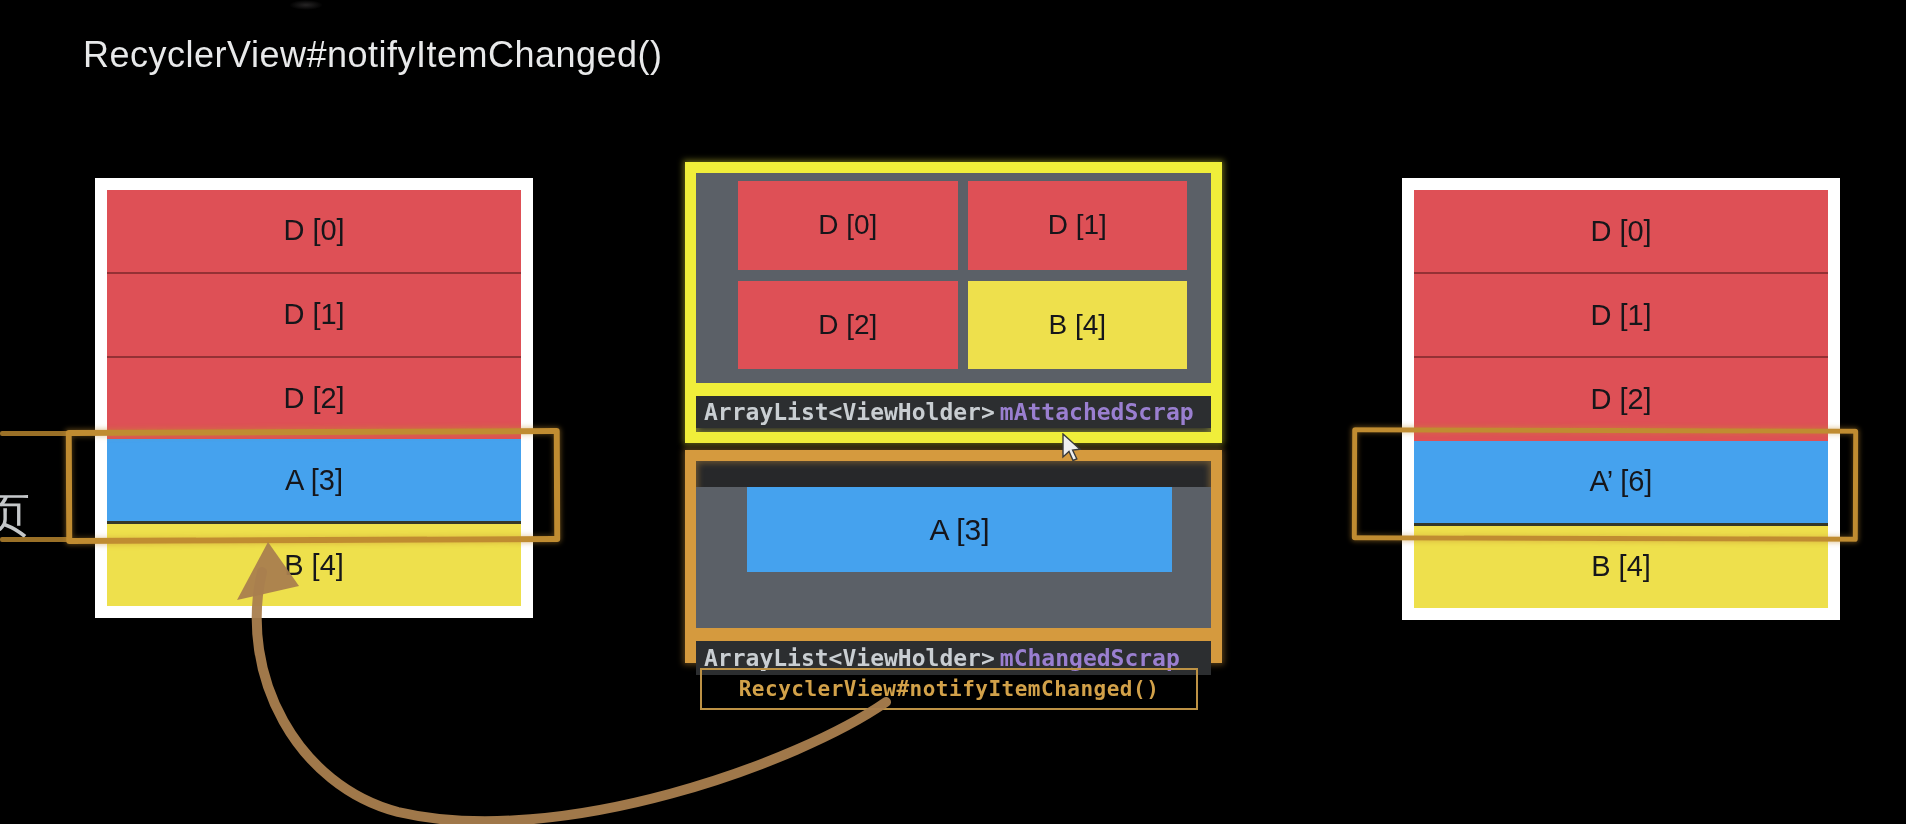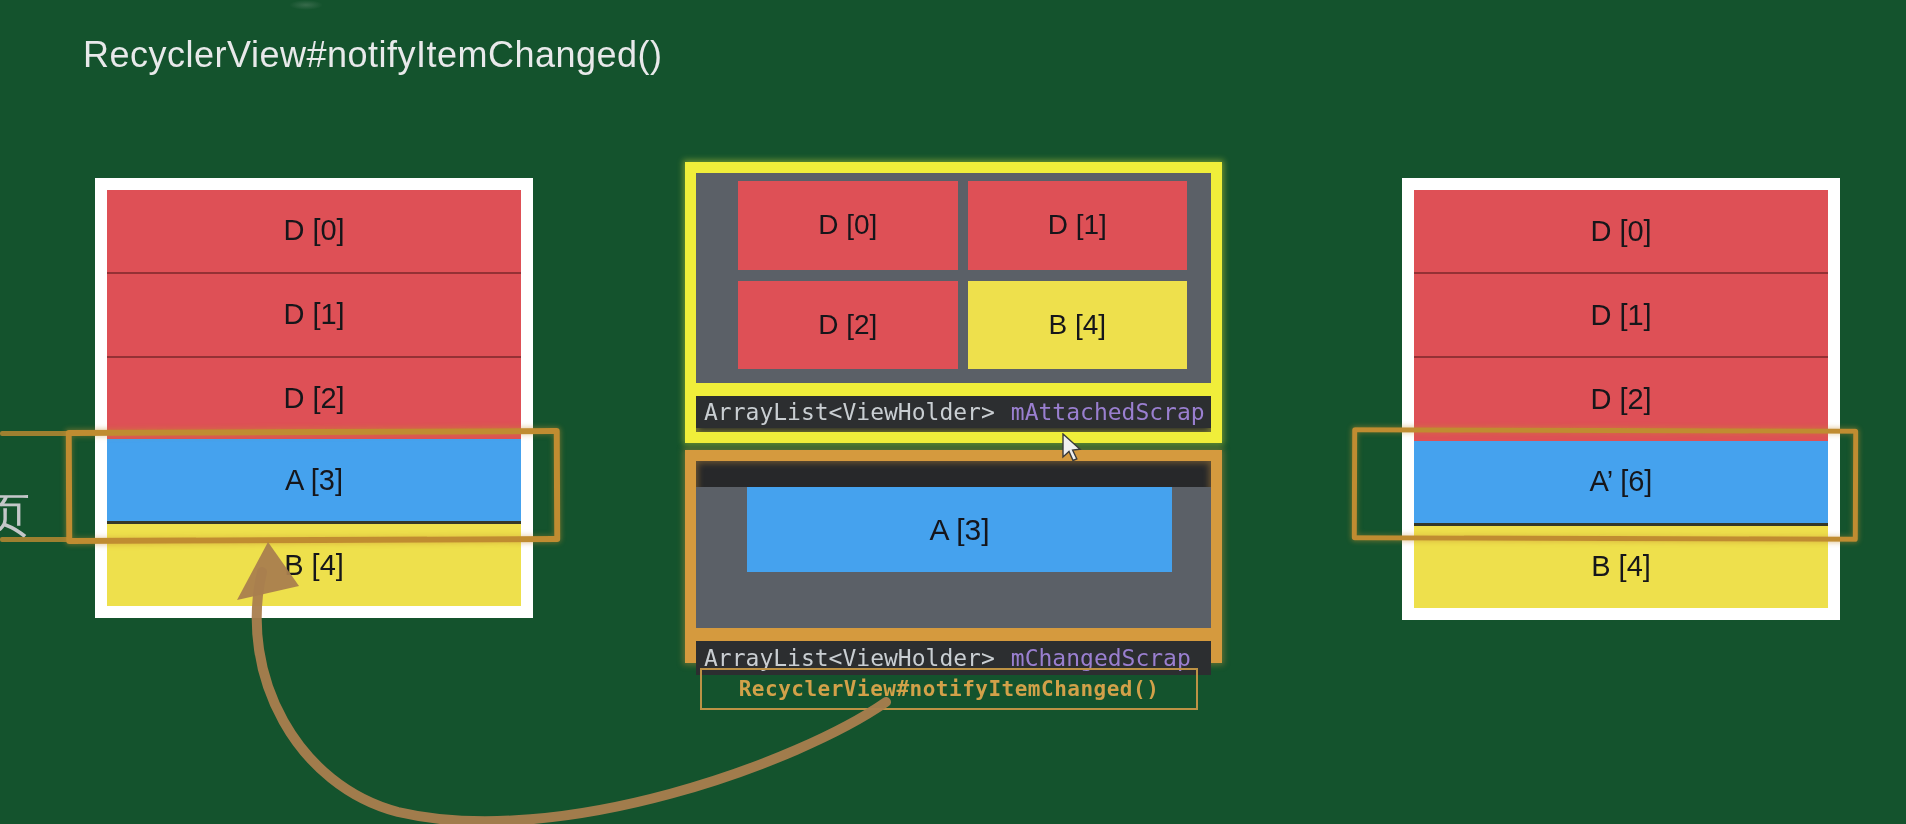--- a/index.html
+++ b/index.html
@@ -49,39 +49,39 @@
   .gray-pane{width:100%;box-sizing:border-box;}
   #attached-pane{height:210px;padding:8px 24px 14px 42px;display:grid;
      grid-template-columns:1fr 1fr;column-gap:10px;row-gap:11px;}
   .cell{display:flex;align-items:center;justify-content:center;font-size:28px;color:#15151a;}
   #changed-pane{height:141px;}
   #changed-item{width:425px;height:85px;margin:26px 0 0 51px;display:flex;
      align-items:center;justify-content:center;font-size:30px;color:#15151a;}
   .group-divider{width:100%;height:13px;}
   .code-strip{width:100%;height:32px;display:flex;align-items:center;
      padding-left:8px;box-sizing:border-box;
-     font-family:"DejaVu Sans Mono", monospace;font-weight:normal;font-size:23px;white-space:pre;}
+     font-family:"DejaVu Sans Mono", monospace;font-weight:bold;font-size:23px;white-space:pre;}
   #changed-strip{height:34px;}
-  .member-name{margin-left:16px;text-align:center;}
+  .member-name{margin-left:5px;text-align:center;}
 
   
   #method-box{left:700px;top:668px;width:498px;height:42px;border:2px solid #bd9245;
      box-sizing:border-box;display:flex;align-items:center;justify-content:center;
      font-family:"DejaVu Sans Mono", monospace;font-weight:bold;font-size:21px;letter-spacing:.5px;}
 
   
   #arrow-svg{left:0;top:0;pointer-events:none;z-index:6;}
   .hl-layer{z-index:5;}
   #cursor-svg{left:1060px;top:433px;z-index:10;}
   #title,#method-box{z-index:3;}
 </style>
 </head>
 <body>
 
-<div id="canvas" style="background-color: #14532d;">
+<div id="canvas" style="background-color: #000000;">
 
   <div class="abs" id="title" style="color: rgb(232, 233, 234);">RecyclerView#notifyItemChanged()</div>
 
   <div class="abs" id="edge-frag" style="color: rgb(196, 199, 201);">页</div>
 
   <div class="abs" id="smudge"></div>
 
   <div class="abs list-panel" id="left-panel">
     <div class="rows">
       <div class="row" style="background-color: rgb(222, 80, 86);">

